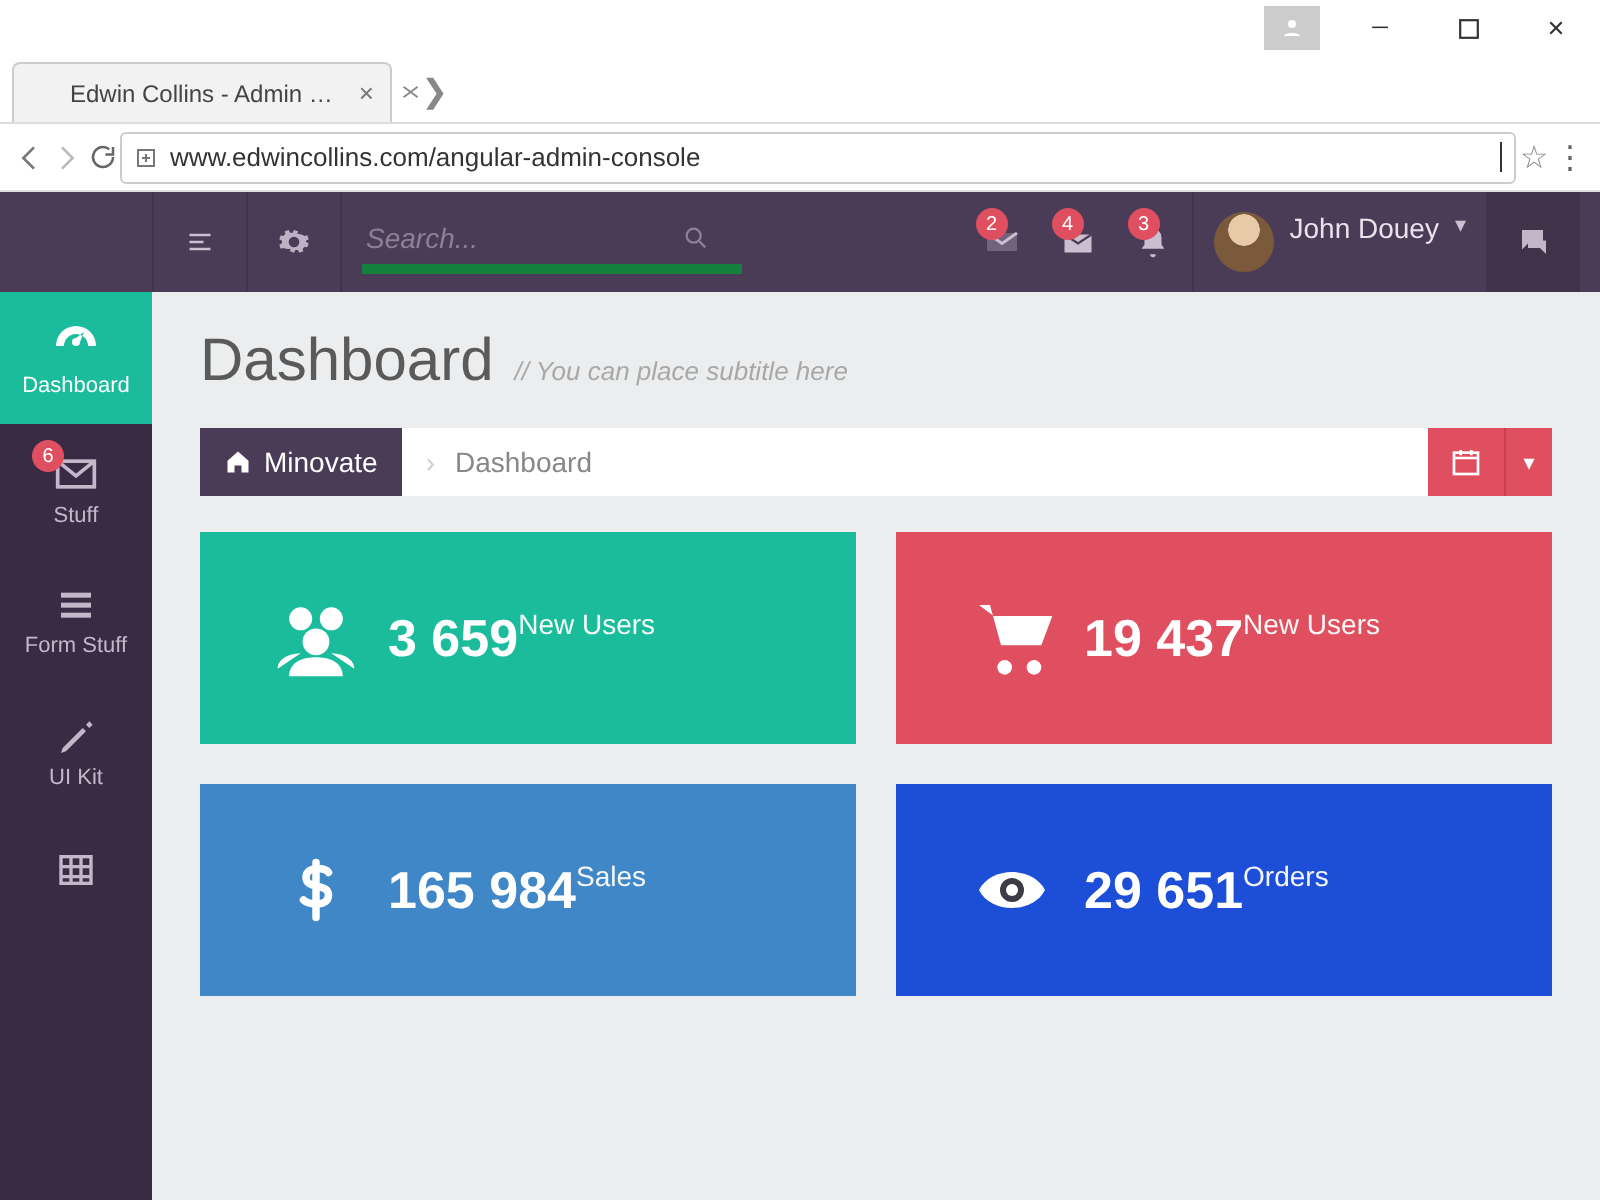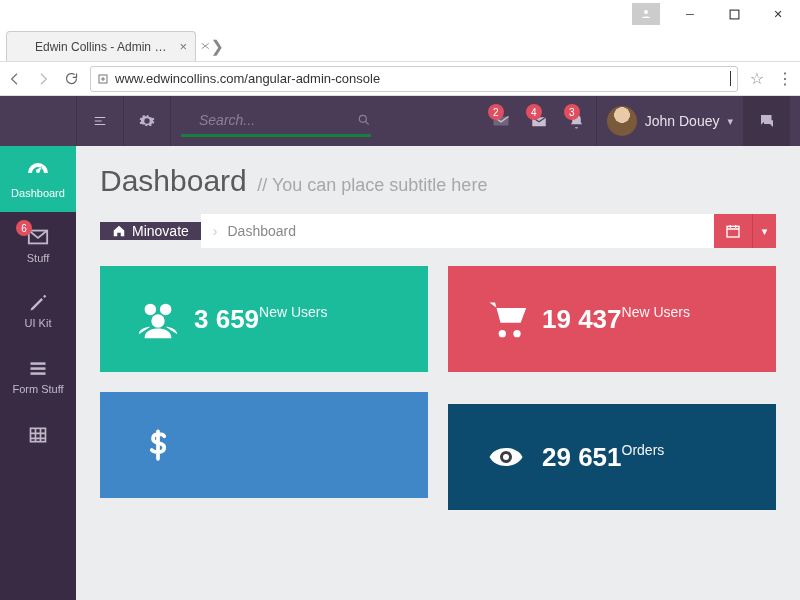--- a/index.html
+++ b/index.html
@@ -7,70 +7,70 @@
 
 
 .titlebar { height:28px; background:#fff; display:flex; justify-content:flex-end; align-items:center; gap:0; }
 .win-btn { width:44px; height:28px; display:flex; align-items:center; justify-content:center; font-size:11px; color:#333; }
 .win-user { width:28px; height:22px; background:#ccc; display:flex; align-items:center; justify-content:center; margin-right:8px;}
 .tabstrip { height:34px; background:#fff; display:flex; align-items:flex-end; padding-left:6px; border-bottom:1px solid #ddd;}
 .tab { height:30px; background:#f2f2f2; border:1px solid #ccc; border-bottom:none; border-radius:4px 4px 0 0; display:flex; align-items:center; padding:0 8px; font-size:12px; color:#444; max-width:190px;}
 .tab .fav { width:14px; height:14px; margin-right:6px; }
 .tab .close { margin-left:8px; font-size:13px; color:#777;}
 .newtab { width:24px; height:24px; display:flex; align-items:center; justify-content:center; color:#888; font-size:16px; margin-left:4px; margin-bottom:3px;}
-.addrrow { height:34px; display:flex; align-items:center; padding:0 6px; gap:10px; border-bottom:1px solid #e0e0e0;}
+.addrrow { height:34px; display:flex; align-items:center; padding:0 6px; border-bottom:1px solid #e0e0e0;}
 .navico { width:18px; height:18px; color:#777; display:flex; align-items:center; justify-content:center;}
 .addr { flex:1; height:26px; border:1px solid #ccc; border-radius:3px; display:flex; align-items:center; padding:0 6px; font-size:13px; color:#333;}
 .addr .lock { margin-right:6px; color:#777; font-size:12px;}
 .star { color:#888;}
 .menu3 { color:#666; font-size:16px;}
 
 
 .app { display:flex; height:504px; background:#ecedee; }
 .logo-cell { width:76px; height:50px; background:#4a3b56; display:flex; align-items:center; justify-content:center;}
 .topbar { height:50px; background:#4a3b56; display:flex; align-items:center; flex:1; padding-right:10px;}
 .topwrap { display:flex; }
 .tb-btn { width:46px; height:50px; color:#c9bfd1; display:flex; align-items:center; justify-content:center; font-size:15px;}
 .tb-sep { width:1px; height:50px; background:#3f3249;}
-.searchwrap { display:flex; align-items:center; margin-left:10px; border-bottom:3px solid #15803d; height:32px; width:190px;justify-content:flex-end;}
+.searchwrap { display:flex; align-items:center; margin-left:10px; border-bottom:5px solid #15803d; height:32px; width:190px;}
 .searchwrap input { background:transparent; border:none; outline:none; color:#c9bfd1; font-size:14px; font-style:italic; width:160px; padding:4px 2px;}
 .searchwrap input::placeholder{color:#8d7f97;}
 .searchico { color:#8d7f97; font-size:14px;}
 .spacer { flex:1;}
 .nbtn { position:relative; width:38px; height:50px; display:flex; align-items:center; justify-content:center; color:#c9bfd1;}
 .badge { position:absolute; top:8px; left:6px; background:#e04f5f; color:#fff; border-radius:50%; width:16px; height:16px; font-size:10px; display:flex; align-items:center; justify-content:center;}
-.userchip { display:flex; align-items:center; color:#e8e2ec; font-size:14px; gap:8px; padding:0 10px;}
+.userchip { display:flex; align-items:flex-start; color:#e8e2ec; font-size:14px; gap:8px; padding:0 10px;}
 .avatar { width:30px; height:30px; border-radius:50%; background:radial-gradient(circle at 50% 30%, #e8c9a8 30%, #7a5a3a 31%);}
 .chev { font-size:11px; color:#c9bfd1;}
 .chatbtn { width:46px; height:50px; background:#3f3249; color:#c9bfd1; display:flex; align-items:center; justify-content:center;}
 
 .sidebar { width:76px; background:#382b43; display:flex; flex-direction:column;}
 .sb-item { height:66px; color:#c2b8c9; display:flex; flex-direction:column; align-items:center; justify-content:center; gap:4px; font-size:11px; position:relative;}
 .sb-item.active { background:#1abc9c; color:#fff;}
 .sb-icon { font-size:20px;}
 .sb-badge { position:absolute; top:8px; left:16px; background:#e04f5f; color:#fff; border-radius:50%; width:16px; height:16px; font-size:10px; display:flex; align-items:center; justify-content:center;}
 
 .content { flex:1; overflow:hidden;}
 .page-head { padding:18px 24px 6px;}
 .page-title { font-size:30px; color:#5a5a5a; font-weight:300; display:inline-block;}
-.page-sub { color:#a8a8a8; font-size:18px; margin-left:6px;}
+.page-sub { font-style:italic; color:#a8a8a8; font-size:13px; margin-left:6px;}
 .crumbrow { display:flex; align-items:center; margin:10px 24px 18px;}
-.crumb-home { background:#4a3b56; color:#fff; height:18px; padding:0 12px; display:flex; align-items:center; gap:6px; font-size:14px;}
+.crumb-home { background:#4a3b56; color:#fff; height:34px; padding:0 12px; display:flex; align-items:center; gap:6px; font-size:14px;}
 .crumb-rest { background:#fff; flex:1; height:34px; display:flex; align-items:center; padding:0 12px; color:#888; font-size:14px; gap:10px;}
 .crumb-rest .sep{color:#ccc;}
 .crumb-cal { background:#e04f5f; color:#fff; height:34px; width:38px; display:flex; align-items:center; justify-content:center;}
 .crumb-cal2 { background:#e04f5f; color:#fff; height:34px; width:24px; display:flex; align-items:center; justify-content:center; border-left:1px solid #c93f4f; font-size:11px;}
 
 .cards { display:grid; grid-template-columns:1fr 1fr; gap:20px; padding:0 24px;}
 .card { height:106px; display:flex; align-items:center; padding:0 22px; color:#fff;}
 .card .cicon { width:72px; font-size:40px; display:flex; align-items:center; justify-content:center;}
 .card .ctext { display:flex; flex-direction:row;}
 .card .cval { font-size:26px; font-weight:600;}
 .card .clab { font-size:14px; opacity:.95;}
-.c-green{background:#1abc9c;} .c-red{background:#e04f5f;} .c-blue{background:#3f87c6;} .c-dark{background:#0c4a6e;margin-top:12px;}
+.c-green{background:#1abc9c;} .c-red{background:#e04f5f;} .c-blue{background:#3f87c6;} .c-dark{background:#1d4ed8;}
 
 svg { display:block; }
 </style>
 </head>
 <body>
 
 <div class="titlebar">
   <div class="win-user">
       <svg width="12" height="12" viewBox="0 0 24 24" fill="#fff">
         <circle cx="12" cy="8" r="4"></circle>
@@ -211,35 +211,35 @@
       <span class="sb-icon">
           <svg width="24" height="22" viewBox="0 0 24 24" fill="none" stroke="#c2b8c9" stroke-width="2">
             <rect x="2" y="5" width="20" height="14"></rect>
             <path d="M2 5l10 8 10-8"></path>
           </svg>
         </span>
       <span>Stuff</span>
     </div>
     <div class="sb-item">
       <span class="sb-icon">
-          <svg width="20" height="20" viewBox="0 0 24 24" fill="#c2b8c9">
-            <path d="M3 21l3-1 12-12-2-2L4 18zM18 4l2 2 2-2-2-2z"></path>
-          </svg>
-        </span>
-      <span>UI Kit</span>
-    </div>
-    <div class="sb-item">
-      <span class="sb-icon">
           <svg width="22" height="20" viewBox="0 0 24 24" fill="#c2b8c9">
             <rect x="3" y="4" width="18" height="3"></rect>
             <rect x="3" y="10" width="18" height="3"></rect>
             <rect x="3" y="16" width="18" height="3"></rect>
           </svg>
         </span>
       <span>Form Stuff</span>
+    </div>
+    <div class="sb-item">
+      <span class="sb-icon">
+          <svg width="20" height="20" viewBox="0 0 24 24" fill="#c2b8c9">
+            <path d="M3 21l3-1 12-12-2-2L4 18zM18 4l2 2 2-2-2-2z"></path>
+          </svg>
+        </span>
+      <span>UI Kit</span>
     </div>
     <div class="sb-item" style="height:50px">
       <span class="sb-icon">
           <svg width="22" height="20" viewBox="0 0 24 24" fill="none" stroke="#c2b8c9" stroke-width="2">
             <rect x="3" y="4" width="18" height="16"></rect>
             <path d="M3 10h18M3 16h18M9 4v16M15 4v16"></path>
           </svg>
         </span>
     </div>
   </div>
@@ -299,20 +299,24 @@
           <span class="cval">19 437</span>
           <span class="clab">New Users</span>
         </div>
       </div>
       <div class="card c-blue">
         <div class="cicon">
             <svg width="30" height="46" viewBox="0 0 24 24" fill="#fff">
               <path d="M12 1v22M17 5c-1-2-9-3-9 2s9 2 9 7-8 4-10 2" fill="none" stroke="#fff" stroke-width="3" stroke-linecap="round"></path>
             </svg>
           </div>
+        <div class="ctext">
+          <span class="cval">165 984</span>
+          <span class="clab">Sales</span>
+        </div>
       </div>
       <div class="card c-dark">
         <div class="cicon">
             <svg width="52" height="36" viewBox="0 0 24 24" fill="#fff">
               <path d="M1 12c4-8 18-8 22 0-4 8-18 8-22 0z"></path>
               <circle cx="12" cy="12" r="4" fill="#3b3c46"></circle>
               <circle cx="12" cy="12" r="2" fill="#fff"></circle>
             </svg>
           </div>
         <div class="ctext">

